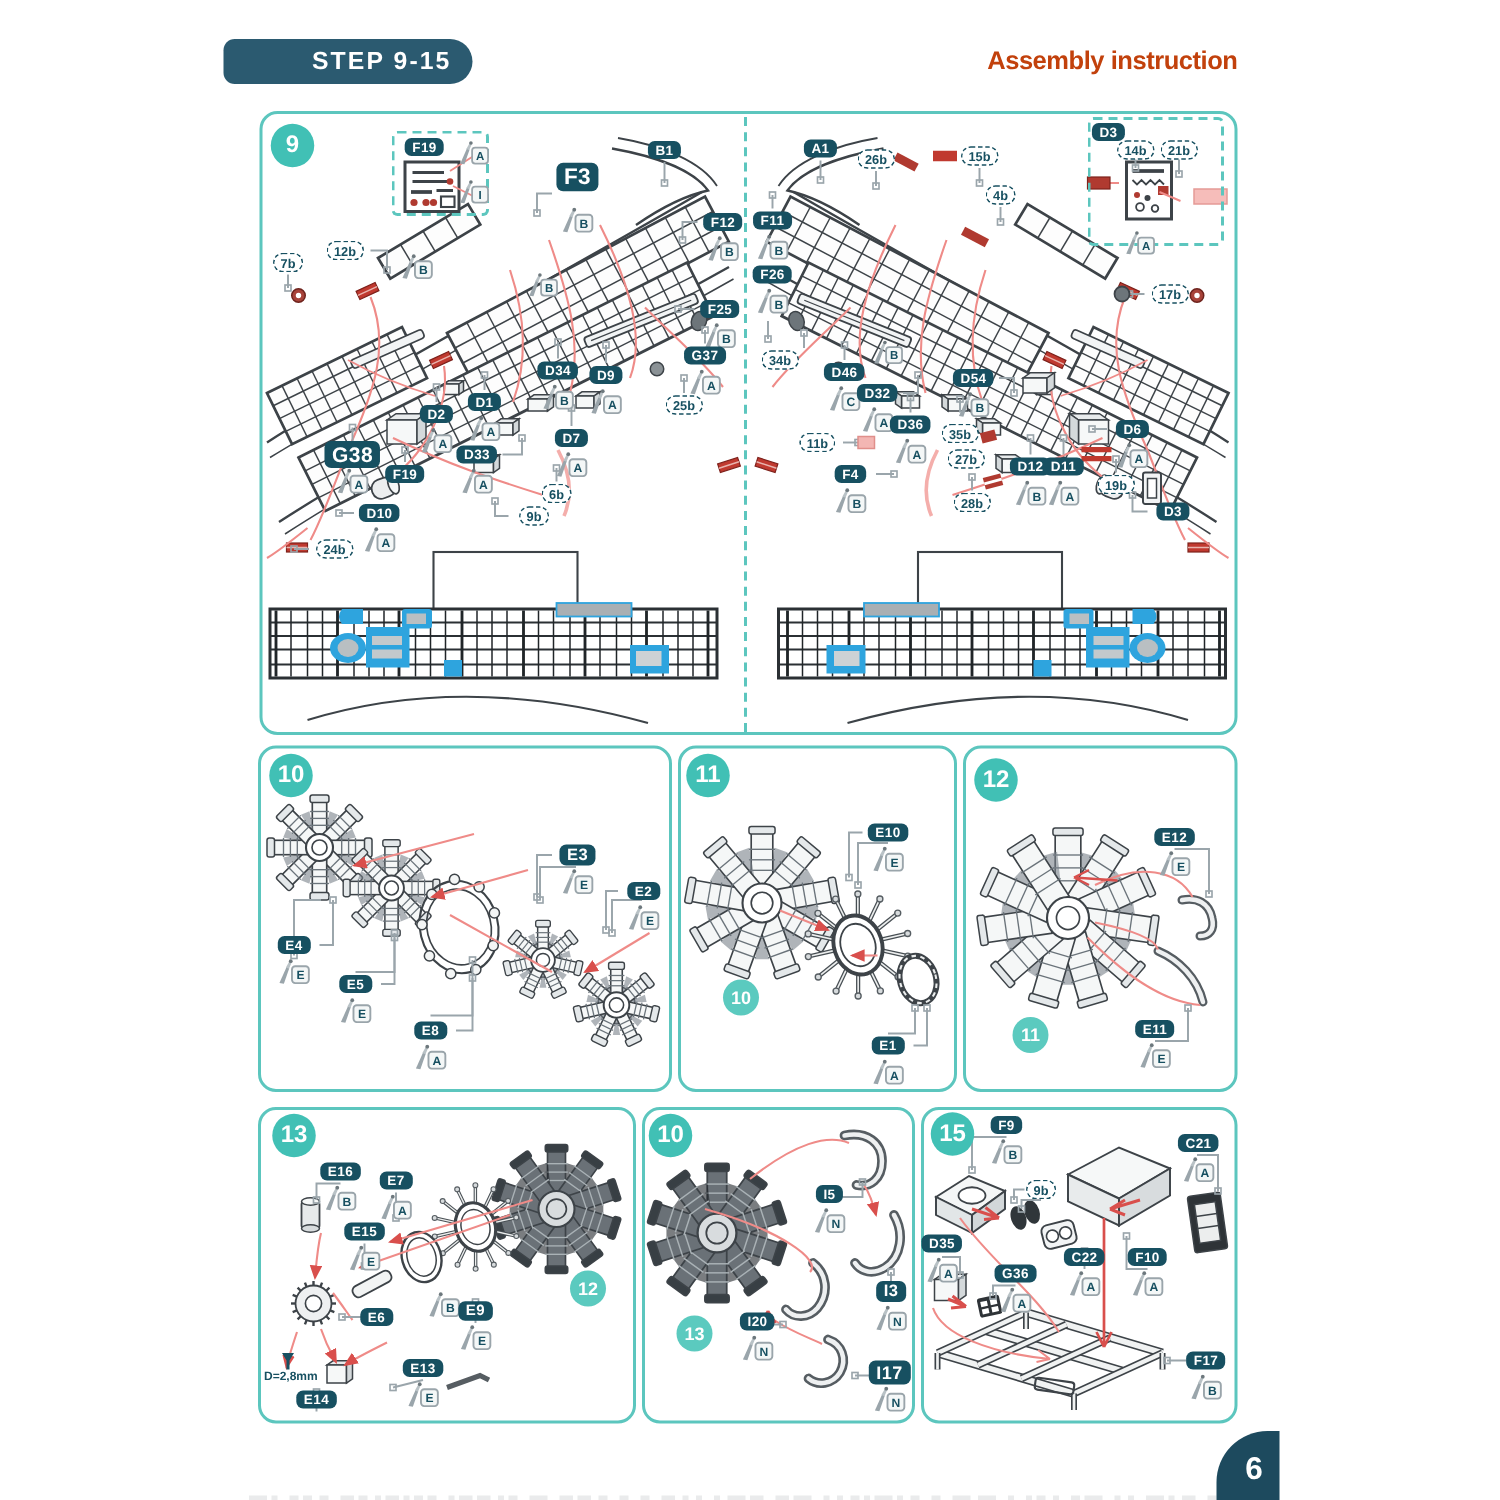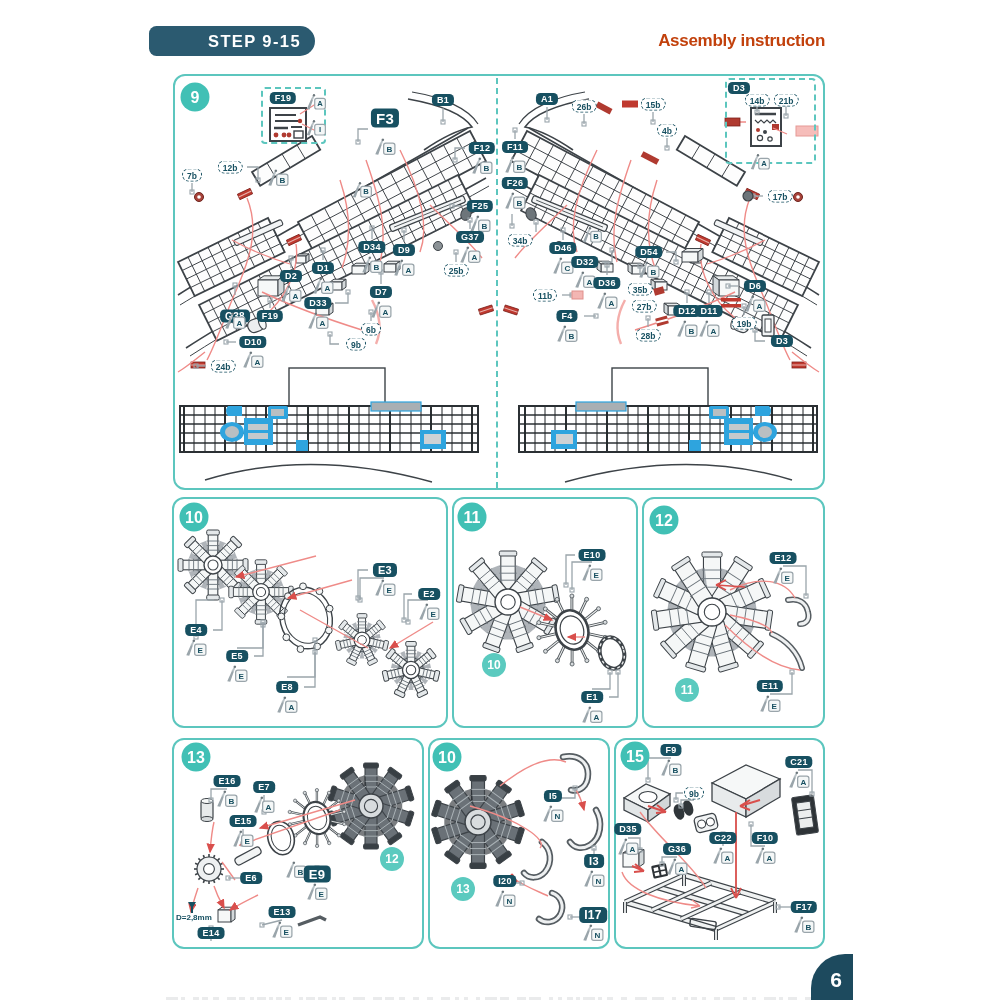--- a/index.html
+++ b/index.html
@@ -1203,21 +1203,21 @@
       <text x="17.8" y="15" text-anchor="middle" font-family="Liberation Sans,sans-serif" font-size="9" font-weight="bold" fill="#175061">A</text>
     </svg></div>
 <div class="lb" style="left:318px;top:303px;font-size:9px">D33</div>
 <div class="ic" style="left:318px;top:311px;transform:translate(-50%,0) scale(0.9)"><svg width="26" height="19" viewBox="0 0 26 19">
       <path d="M2.2 18 L7.5 6 L9.5 7 L5.5 18.5 Z" fill="#9aa5ab"></path>
       <path d="M7 6.5 L9.8 1.5 L11.4 2.4 L9.3 7.3 Z" fill="#b9c2c6"></path>
       <circle cx="10.6" cy="1.8" r="1.4" fill="#6d787d"></circle>
       <rect x="11.5" y="5.5" width="12.5" height="12.5" rx="2.4" fill="#f4f7f7" stroke="#9aa5ab" stroke-width="1.4"></rect>
       <text x="17.8" y="15" text-anchor="middle" font-family="Liberation Sans,sans-serif" font-size="9" font-weight="bold" fill="#175061">A</text>
     </svg></div>
-<div class="lb" style="left:235px;top:316px;font-size:10px">G38</div>
+<div class="lb" style="left:235px;top:303px;font-size:14px">G38</div>
 <div class="ic" style="left:235px;top:311px;transform:translate(-50%,0) scale(0.9)"><svg width="26" height="19" viewBox="0 0 26 19">
       <path d="M2.2 18 L7.5 6 L9.5 7 L5.5 18.5 Z" fill="#9aa5ab"></path>
       <path d="M7 6.5 L9.8 1.5 L11.4 2.4 L9.3 7.3 Z" fill="#b9c2c6"></path>
       <circle cx="10.6" cy="1.8" r="1.4" fill="#6d787d"></circle>
       <rect x="11.5" y="5.5" width="12.5" height="12.5" rx="2.4" fill="#f4f7f7" stroke="#9aa5ab" stroke-width="1.4"></rect>
       <text x="17.8" y="15" text-anchor="middle" font-family="Liberation Sans,sans-serif" font-size="9" font-weight="bold" fill="#175061">A</text>
     </svg></div>
 <div class="lb" style="left:270px;top:316px;font-size:9px">F19</div>
 <div class="lb" style="left:253px;top:342px;font-size:9px">D10</div>
 <div class="ic" style="left:253px;top:350px;transform:translate(-50%,0) scale(0.9)"><svg width="26" height="19" viewBox="0 0 26 19">
@@ -1457,21 +1457,21 @@
       <text x="17.8" y="15" text-anchor="middle" font-family="Liberation Sans,sans-serif" font-size="9" font-weight="bold" fill="#175061">E</text>
     </svg></div>
 <div class="lb" style="left:251px;top:878px;font-size:9px">E6</div>
 <div class="ic" style="left:296px;top:860px;transform:translate(-50%,0) scale(0.9)"><svg width="26" height="19" viewBox="0 0 26 19">
       <path d="M2.2 18 L7.5 6 L9.5 7 L5.5 18.5 Z" fill="#9aa5ab"></path>
       <path d="M7 6.5 L9.8 1.5 L11.4 2.4 L9.3 7.3 Z" fill="#b9c2c6"></path>
       <circle cx="10.6" cy="1.8" r="1.4" fill="#6d787d"></circle>
       <rect x="11.5" y="5.5" width="12.5" height="12.5" rx="2.4" fill="#f4f7f7" stroke="#9aa5ab" stroke-width="1.4"></rect>
       <text x="17.8" y="15" text-anchor="middle" font-family="Liberation Sans,sans-serif" font-size="9" font-weight="bold" fill="#175061">B</text>
     </svg></div>
-<div class="lb" style="left:317px;top:874px;font-size:13px">E9</div>
+<div class="lb" style="left:317px;top:874px;font-size:10px">E9</div>
 <div class="ic" style="left:317px;top:882px;transform:translate(-50%,0) scale(0.9)"><svg width="26" height="19" viewBox="0 0 26 19">
       <path d="M2.2 18 L7.5 6 L9.5 7 L5.5 18.5 Z" fill="#9aa5ab"></path>
       <path d="M7 6.5 L9.8 1.5 L11.4 2.4 L9.3 7.3 Z" fill="#b9c2c6"></path>
       <circle cx="10.6" cy="1.8" r="1.4" fill="#6d787d"></circle>
       <rect x="11.5" y="5.5" width="12.5" height="12.5" rx="2.4" fill="#f4f7f7" stroke="#9aa5ab" stroke-width="1.4"></rect>
       <text x="17.8" y="15" text-anchor="middle" font-family="Liberation Sans,sans-serif" font-size="9" font-weight="bold" fill="#175061">E</text>
     </svg></div>
 <div class="lb" style="left:282px;top:912px;font-size:9px">E13</div>
 <div class="ic" style="left:282px;top:920px;transform:translate(-50%,0) scale(0.9)"><svg width="26" height="19" viewBox="0 0 26 19">
       <path d="M2.2 18 L7.5 6 L9.5 7 L5.5 18.5 Z" fill="#9aa5ab"></path>

